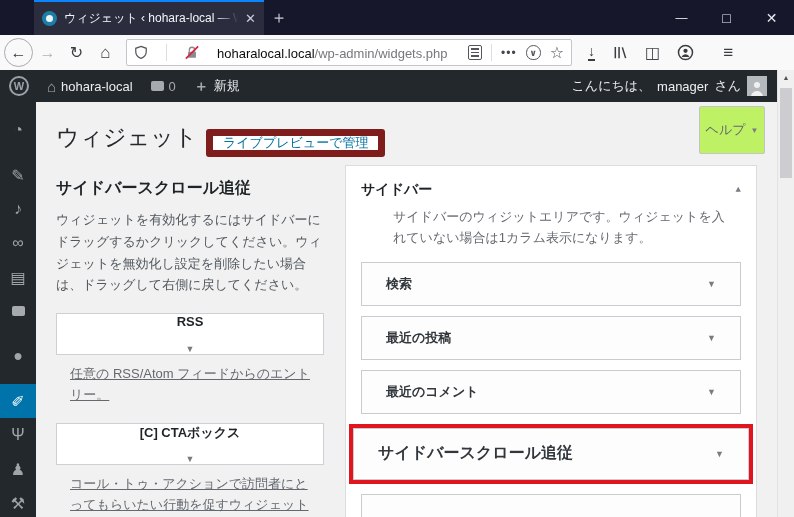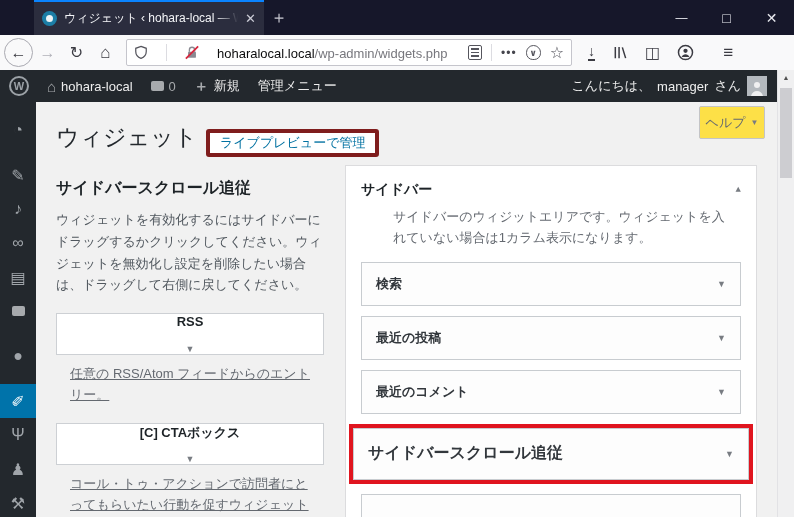--- a/index.html
+++ b/index.html
@@ -58,39 +58,39 @@
   .mi.active::after { content:""; position:absolute; right:-6px; top:50%; margin-top:-7px; border:7px solid transparent; border-left:6px solid #0073aa; border-right:0; }
 
   
   .scrollbar { position:absolute; right:0; top:70px; width:17px; height:447px; background:#f0f0f1; border-left:1px solid #e2e2e5; }
   .sb-up { height:15px; display:flex; align-items:center; justify-content:center; font-size:7px; color:#505050; }
   .sb-thumb { margin:3px 2px 0; height:90px; background:#cdcdd1; }
 
   
   .content { position:absolute; left:36px; top:102px; width:741px; height:415px; background:#f1f1f1; overflow:hidden; }
   .page-title { position:absolute; left:20px; top:20px; font-size:23px; font-weight:400; color:#23282d; }
-  .live-btn { position:absolute; left:170px; top:27px; height:28px; padding:0 10px; background:#fff; border:4px solid #7f1d1d; border-radius:3px; color:#0071a1; font-size:13px; display:flex; align-items:center; }
+  .live-btn { position:absolute; left:170px; top:27px; height:28px; padding:0 10px; background:#fff; border:7px solid #7f1d1d; border-radius:3px; color:#0071a1; font-size:13px; display:flex; align-items:center; }
   .a11y-link { position:absolute; right:87px; top:13px; font-size:13px; color:#0073aa; text-decoration:underline; }
-  .help-btn { position:absolute; right:12px; top:4px; width:66px; height:33px; background:#fde047; border:1px solid #c3c4c7; border-radius:2px; color:#646970; font-size:13px; display:flex; align-items:center; justify-content:center; gap:5px; }
+  .help-btn { position:absolute; right:12px; top:4px; width:66px; height:48px; background:#bef264; border:1px solid #c3c4c7; border-radius:2px; color:#646970; font-size:13px; display:flex; align-items:center; justify-content:center; gap:5px; }
   .help-arrow { font-size:8px; color:#787c82; }
 
   .left-col { position:absolute; left:20px; top:76px; width:268px; }
   .left-col h2 { font-size:16px; font-weight:bold; color:#1d2327; margin-bottom:10px; }
   .left-col p.lead { font-size:13px; color:#50575e; line-height:1.68; }
   .wbox { margin-top:17px; height:42px; border:1px solid #cdd0d4; background:#fff; display:flex; align-items:center; justify-content:space-between; padding:0 14px;flex-direction:column; }
   .wbox .wt { font-size:13px; font-weight:bold; color:#1d2327; }
   .arrow { font-size:9px; color:#787c82; }
   .wdesc { margin-top:9px; padding:0 14px; font-size:13px; color:#646970; line-height:1.6;text-decoration:underline; }
 
   .card { position:absolute; left:309px; top:63px; width:412px; height:420px; background:#fff; border:1px solid #dcdcde; }
   .card-head { display:flex; align-items:center; justify-content:space-between; padding:15px 15px 8px;font-family:Liberation Mono, monospace; }
   .card-head .ct { font-size:14px; font-weight:bold; color:#1d2327; }
   .card-desc { padding:0 19px; font-size:13px; color:#646970; line-height:1.6;margin-left:28px; }
   .rows { padding:13px 15px 0; }
-  .row { height:44px; border:1px solid #c8ccd0; background:#fdfdfd; display:flex; align-items:center; justify-content:space-between; padding:0 14px; margin-bottom:10px; }
+  .row { height:44px; border:1px solid #c8ccd0; background:#fdfdfd; display:flex; align-items:center; justify-content:space-between; padding:0 24px; margin-bottom:10px; }
   .row .rt { font-size:13px; font-weight:bold; color:#32373c; }
   .hl-wrap { margin:0 -12px 10px; border:4px solid #e0151f; background:#fff; }
   .hl-wrap .row { margin:0; border-color:#c8ccd0; height:52px; }
   .hl-wrap .rt { font-size:16px; }
 </style>
 </head>
 <body>
 
 <div class="screen">
 
@@ -162,23 +162,20 @@
       <span>hohara-local</span>
     </div>
     <div class="ab-item">
       <span class="bubble"></span>
       <span class="count">0</span>
     </div>
     <div class="ab-item">
       <span class="plus">＋</span>
       <span>新規</span>
     </div>
-    <div class="ab-item">
-      <span>管理メニュー</span>
-    </div>
     <div class="ab-right">
       <span>こんにちは、</span>
       <span>manager</span>
       <span>さん</span>
       <span class="avatar">
         <svg width="16" height="16" viewBox="0 0 16 16">
             <circle cx="8" cy="5" r="3" fill="#f0f0f1"></circle>
             <path d="M2 16c.9-3.4 3.2-5 6-5s5.1 1.6 6 5z" fill="#f0f0f1"></path>
           </svg>
       </span>

